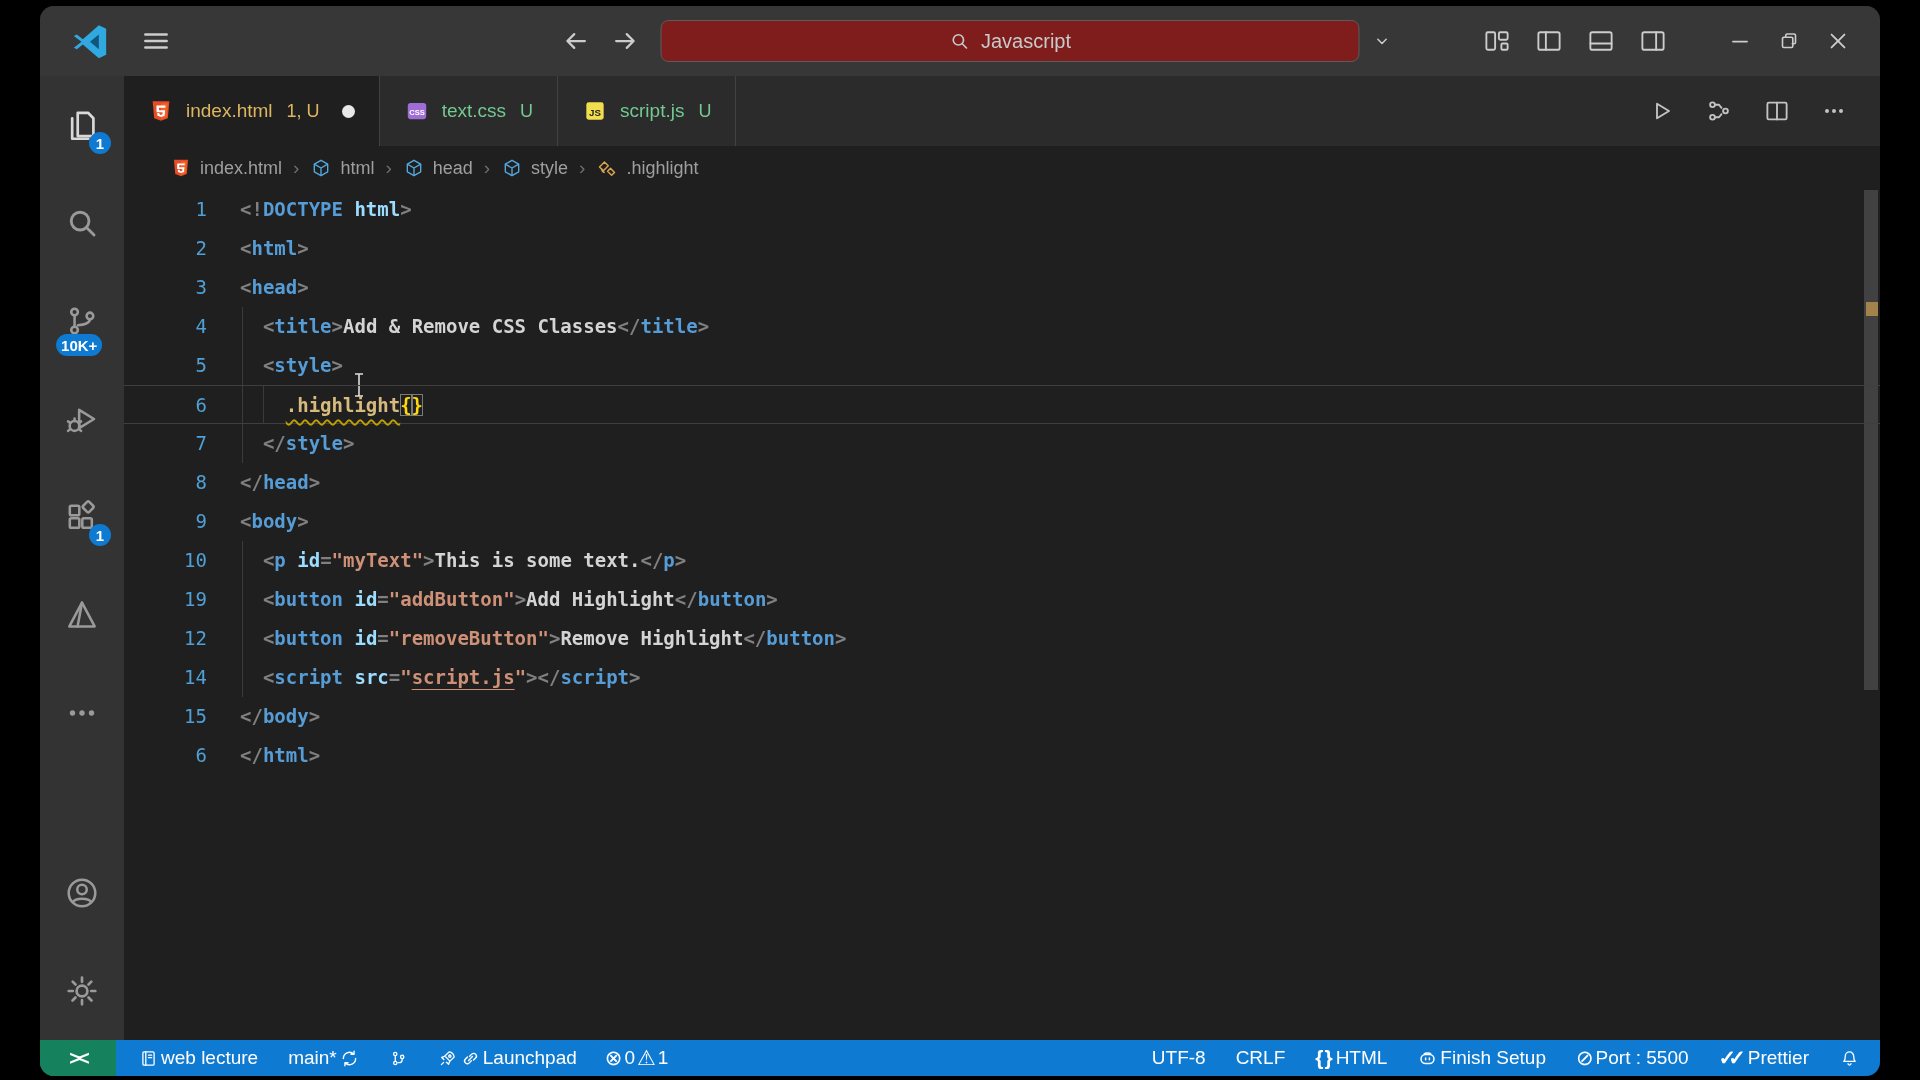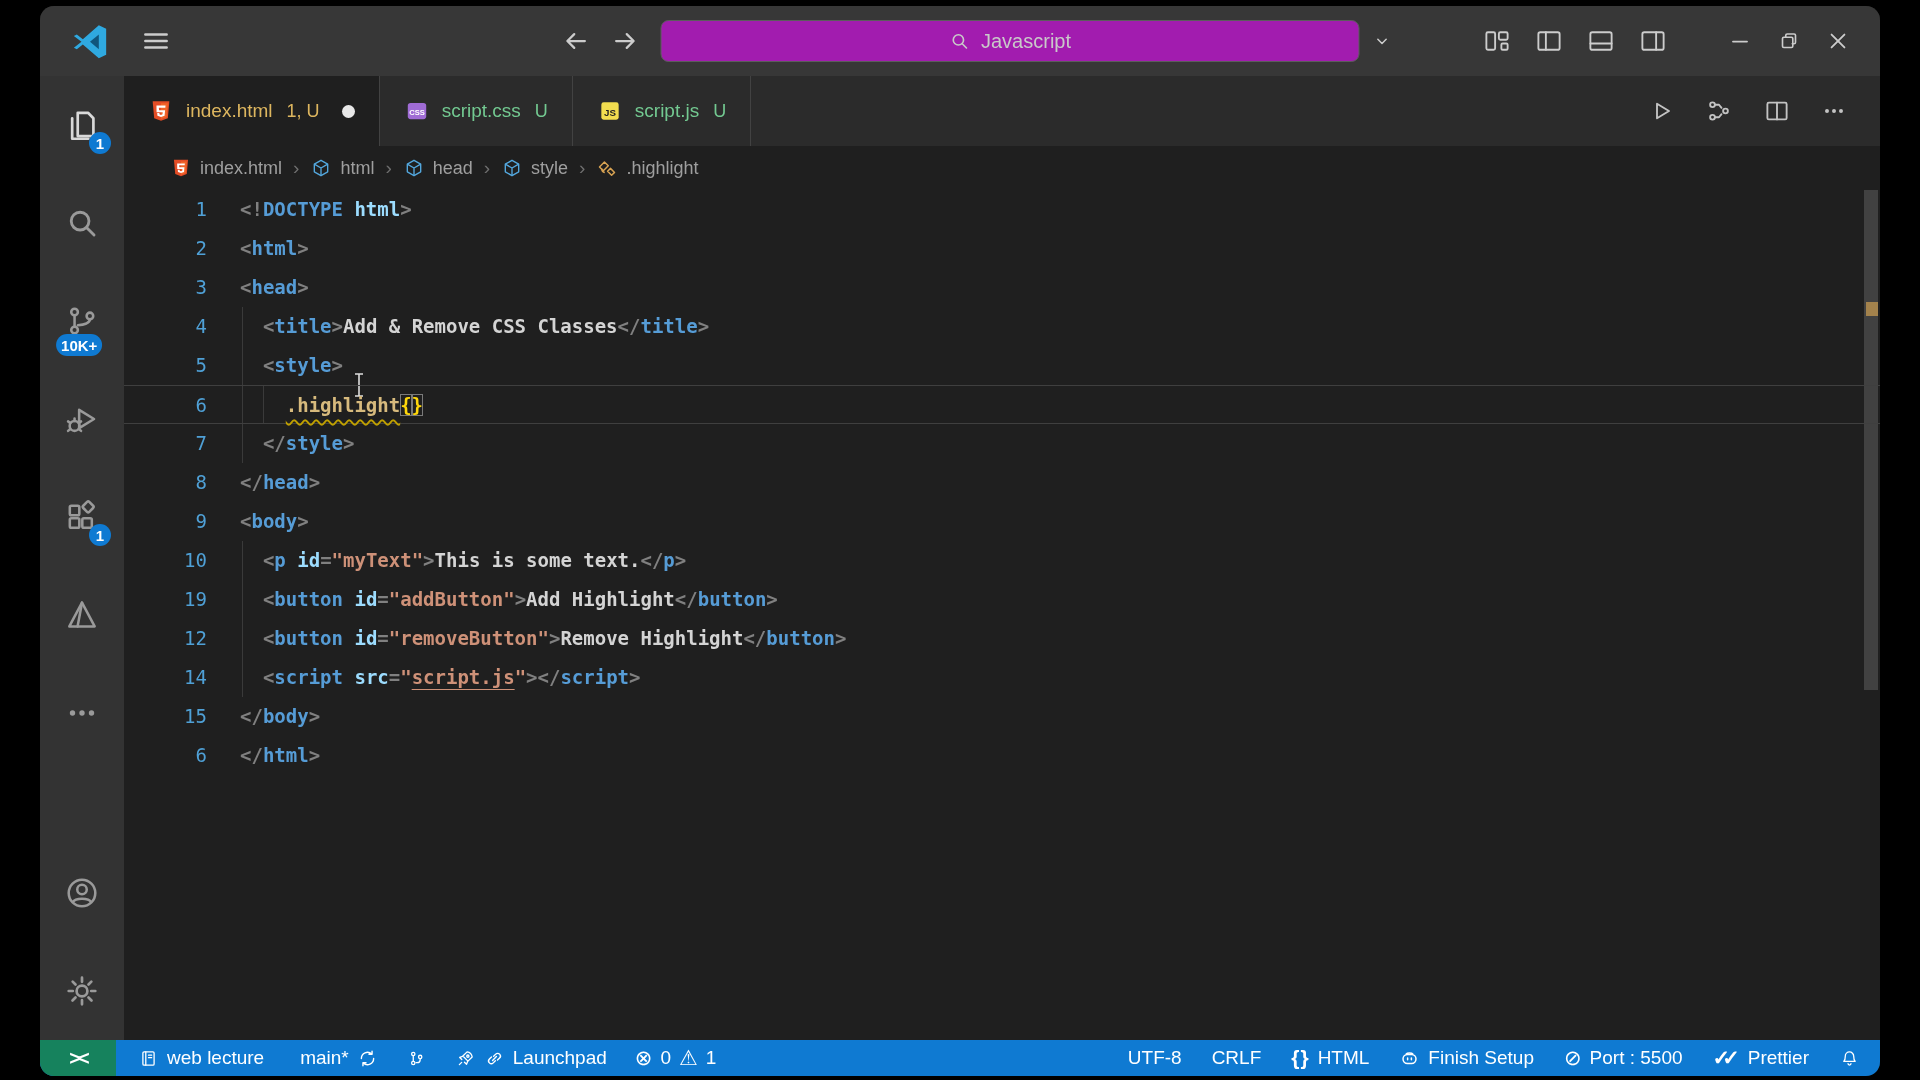--- a/index.html
+++ b/index.html
@@ -4,21 +4,21 @@
 <style>
   html,body{margin:0;padding:0;background:#000;width:1920px;height:1080px;overflow:hidden;
     font-family:"Liberation Sans",sans-serif;-webkit-font-smoothing:antialiased;}
   .window{position:absolute;left:40px;top:6px;width:1840px;height:1070px;background:var(--bg,#1f1f1f);
     border-radius:14px;overflow:hidden;}
   
   .titlebar{position:absolute;top:0;left:0;right:0;height:70px;background:var(--titlebar,#373737);
     display:flex;align-items:center;color:#cccccc;}
   .tb-left{display:flex;align-items:center;gap:30px;padding-left:30px;}
   .tb-center{position:absolute;left:50%;transform:translateX(-50%);display:flex;align-items:center;gap:20px;}
-  .searchbox{width:697px;height:40px;background:#a21caf;border:1px solid #5c5c5c;border-radius:8px;
+  .searchbox{width:697px;height:40px;background:#7f1d1d;border:1px solid #5c5c5c;border-radius:8px;
     display:flex;align-items:center;justify-content:center;gap:10px;color:#c9c9c9;font-size:20px;}
   .tb-right{margin-left:auto;display:flex;align-items:center;gap:22px;padding-right:28px;}
   .sp40{width:46px;}.sp10{width:14px;}
   
   .main{position:absolute;top:70px;left:0;right:0;bottom:36px;display:flex;}
   .activity{width:84px;background:var(--activity,#333);display:flex;flex-direction:column;align-items:center;}
   .act-item{width:84px;height:98px;display:flex;align-items:center;justify-content:center;position:relative;
     color:#9a9a9a;font-size:38px;cursor:pointer;}
   .act-item.active{color:#d9d9d9;}
   .act-spacer{flex:1;}
@@ -63,21 +63,21 @@
   .ibeam{position:absolute;left:228px;top:182px;color:#dedede;}
   
   .statusbar{position:absolute;left:0;right:0;bottom:0;height:36px;background:var(--status,#0f7ad2);
     display:flex;align-items:center;color:#fff;font-size:19px;}
   .sb-remote{width:76px;height:36px;background:var(--remote,#16825d);display:flex;align-items:center;
     justify-content:center;flex:none;cursor:pointer;}
   .rem{font-weight:700;letter-spacing:-3px;font-size:20px;}
   .sb-group{display:flex;align-items:center;gap:8px;}
   .sb-left{margin-left:12px;}
   .sb-right{margin-left:auto;margin-right:10px;gap:10px;}
-  .sb-item{display:flex;align-items:center;gap:8px;padding:0 10px;height:36px;cursor:pointer;white-space:nowrap;}
+  .sb-item{display:flex;align-items:center;gap:2px;padding:0 10px;height:36px;cursor:pointer;white-space:nowrap;}
   .sbic{font-size:21px;}
   .dc{letter-spacing:-8px;padding-right:8px;font-weight:700;}
   .brtxt{font-weight:700;letter-spacing:1px;}
   
   .ic{display:inline-flex;align-items:center;justify-content:center;line-height:0;}
   .ic svg{display:block;}
   .s20{font-size:20px;}.s22{font-size:22px;}.s26{font-size:26px;}.s28{font-size:28px;}
   .s30{font-size:30px;}.s32{font-size:32px;}.s40{font-size:40px;}
   .tabic{font-size:26px;}.bcic{font-size:22px;}
 </style>
@@ -305,21 +305,21 @@
             <span class="tab-dec" style="color: rgb(221, 182, 95);">1, U</span>
             <span class="dot"></span>
           </div>
           <div class="tab">
             <span class="ic tabic">
               <svg viewBox="0 0 24 24" width="1em" height="1em">
                 <rect x="3.5" y="4.5" width="17" height="15" rx="2.6" fill="#a06cd5"></rect>
                 <text x="12" y="15.6" font-size="7" font-weight="bold" fill="#fff" text-anchor="middle" font-family="Liberation Sans,sans-serif">CSS</text>
               </svg>
             </span>
-            <span class="tab-label" style="color: rgb(115, 201, 145);">script.css</span>
+            <span class="tab-label" style="color: rgb(115, 201, 145);">text.css</span>
             <span class="tab-dec" style="color: rgb(115, 201, 145);">U</span>
           </div>
           <div class="tab">
             <span class="ic tabic">
               <svg viewBox="0 0 24 24" width="1em" height="1em">
                 <rect x="4" y="4" width="16" height="16" rx="2.2" fill="#f2dd4f"></rect>
                 <text x="12" y="16.8" font-size="9" font-weight="bold" fill="#1f1f1f" text-anchor="middle" font-family="Liberation Sans,sans-serif">JS</text>
               </svg>
             </span>
             <span class="tab-label" style="color: rgb(115, 201, 145);">script.js</span>

